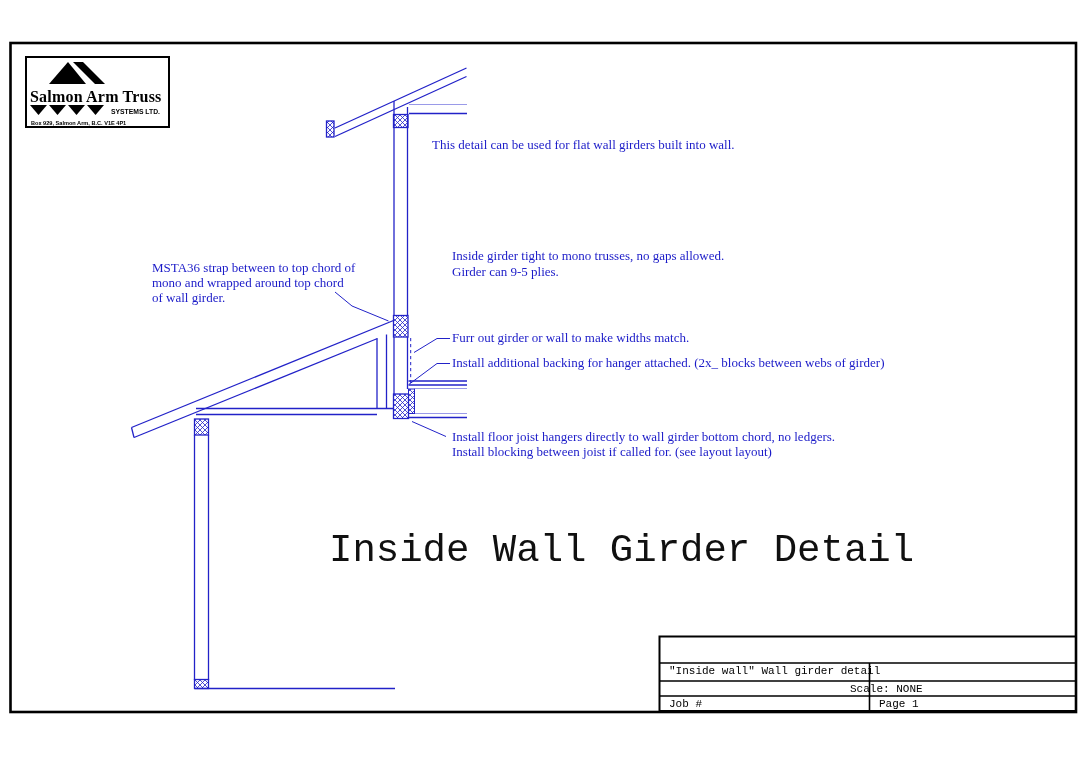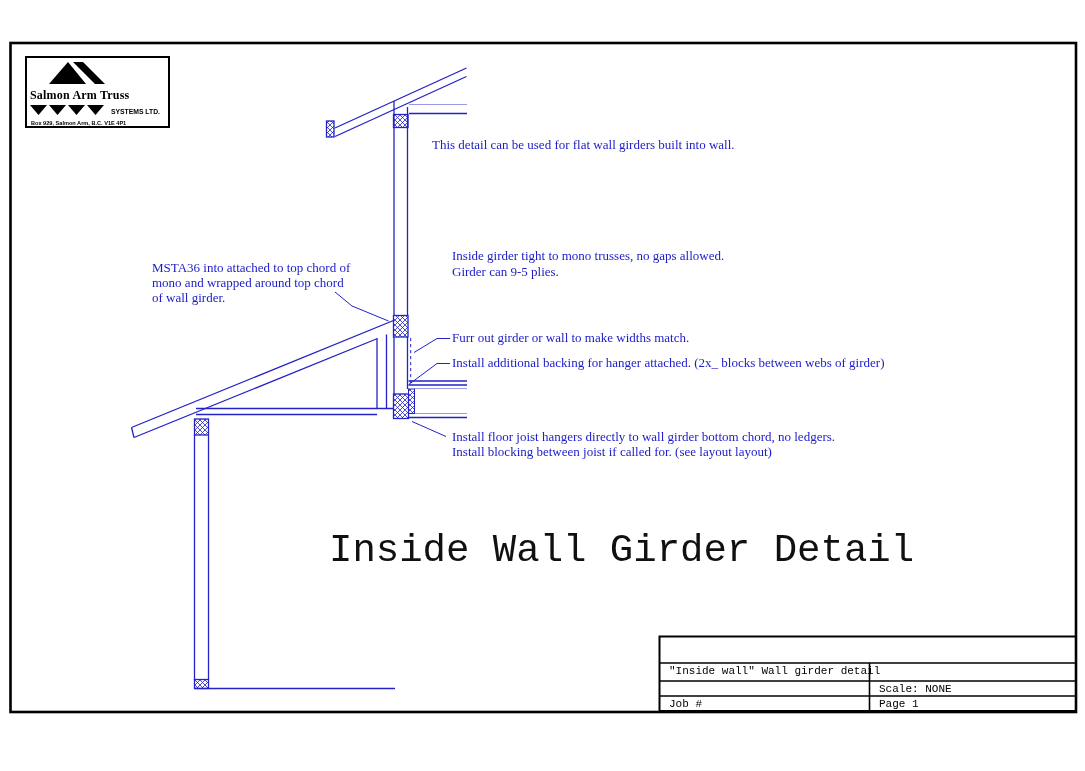--- a/index.html
+++ b/index.html
@@ -9,21 +9,21 @@
   .ann{position:absolute;font-family:"Liberation Serif",serif;font-size:13px;
        color:#1b1bc8;white-space:nowrap;line-height:13px}
   .tb{position:absolute;font-family:"Liberation Mono",monospace;font-size:11px;
       color:#000;white-space:nowrap}
   #main-title{position:absolute;left:329px;top:529px;font-family:"Liberation Mono",monospace;
       font-size:39px;color:#101010;white-space:nowrap;letter-spacing:0px}
   #logo{position:absolute;left:25px;top:56px;width:145px;height:72px;
       border:2px solid #000;background:#fff}
   #logo svg{position:absolute;left:0;top:0}
   .logo-name{position:absolute;left:3px;top:30px;font-family:"Liberation Serif",serif;
-      font-weight:bold;font-size:12px;color:#000;white-space:nowrap;letter-spacing:.2px}
+      font-weight:bold;font-size:16px;color:#000;white-space:nowrap;letter-spacing:.2px}
   .logo-sub{position:absolute;left:84px;top:50px;font-size:6.8px;font-weight:bold;color:#000;white-space:nowrap}
   .logo-addr{position:absolute;left:4px;top:62px;font-size:5.6px;font-weight:bold;color:#000;white-space:nowrap}
 </style>
 </head>
 <body>
 
 <svg id="sheet-svg" width="1085" height="771" viewBox="0 0 1085 771">
   <defs>
     <pattern id="xh" patternUnits="userSpaceOnUse" width="5" height="5">
       <path d="M0,5 L5,0 M0,0 L5,5" stroke="#2222c8" stroke-width="0.8"></path>
@@ -102,29 +102,29 @@
   <div class="logo-name">Salmon Arm Truss</div>
   <div class="logo-sub">SYSTEMS LTD.</div>
   <div class="logo-addr">Box 929,  Salmon Arm,  B.C.  V1E 4P1</div>
 </div>
 
 <div class="ann" style="left:432px;top:138px">This detail can be used for flat wall girders built into wall.</div>
 
 <div class="ann" style="left:452px;top:249px">Inside girder tight to mono trusses, no gaps allowed.</div>
 <div class="ann" style="left:452px;top:264.5px">Girder can 9-5 plies.</div>
 
-<div class="ann" style="left:152px;top:261px">MSTA36 into attached to top chord of</div>
+<div class="ann" style="left:152px;top:261px">MSTA36 strap between to top chord of</div>
 <div class="ann" style="left:152px;top:276px">mono and wrapped around top chord</div>
 <div class="ann" style="left:152px;top:291px">of wall girder.</div>
 
 <div class="ann" style="left:452px;top:331px">Furr out girder or wall to make widths match.</div>
 
 <div class="ann" style="left:452px;top:356px">Install additional backing for hanger attached. (2x_ blocks between webs of girder)</div>
 
 <div class="ann" style="left:452px;top:430px">Install floor joist hangers directly to wall girder bottom chord, no ledgers.</div>
 <div class="ann" style="left:452px;top:444.5px">Install blocking between joist if called for.  (see layout layout)</div>
 
 <div id="main-title">Inside Wall Girder Detail</div>
 
 <div class="tb" style="left:669px;top:665px">"Inside wall" Wall girder detail</div>
-<div class="tb" style="left:879px;top:682.5px">Scale: NONE</div>
+<div class="tb" style="left:850px;top:682.5px">Scale: NONE</div>
 <div class="tb" style="left:669px;top:697.5px">Job #</div>
 <div class="tb" style="left:879px;top:697.5px">Page 1</div>
 
 </body></html>

